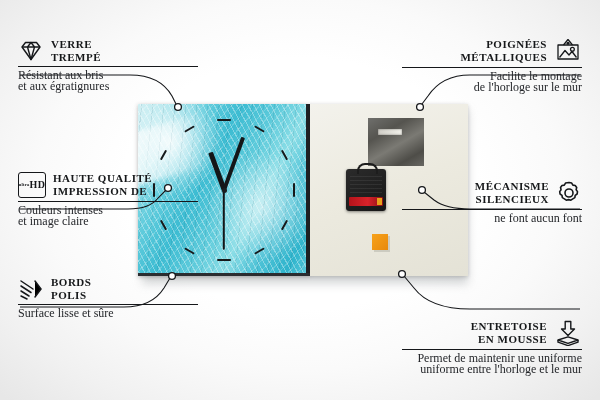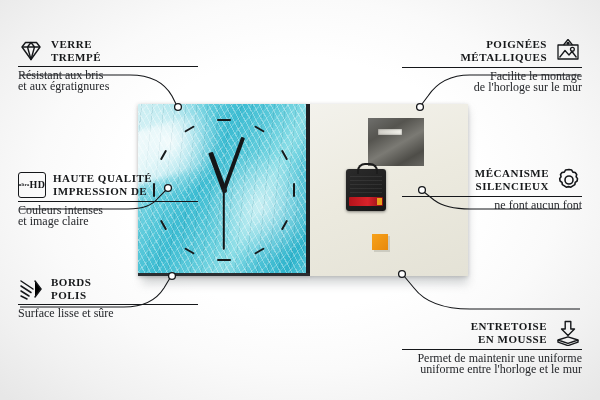--- a/index.html
+++ b/index.html
@@ -115,21 +115,21 @@
     font-size:12px;line-height:10.6px;color:#24262a;
   }
   .feat.left .desc{text-align:left;}
   .feat.right .desc{text-align:right;}
   .ic{flex:0 0 auto;display:block;}
 
   #f-verre{left:18px;top:38px;}
   #f-impr{left:18px;top:172px;}
   #f-bords{left:18px;top:276px;}
   #f-poign{left:402px;top:38px;}
-  #f-meca{left:402px;top:167px;}
+  #f-meca{left:402px;top:180px;}
   #f-entre{left:402px;top:272px;margin-top:48px;}
 </style>
 </head>
 <body>
 
 <div id="stage">
 
   <div id="product">
     <div class="panel-shadow"></div>
 

